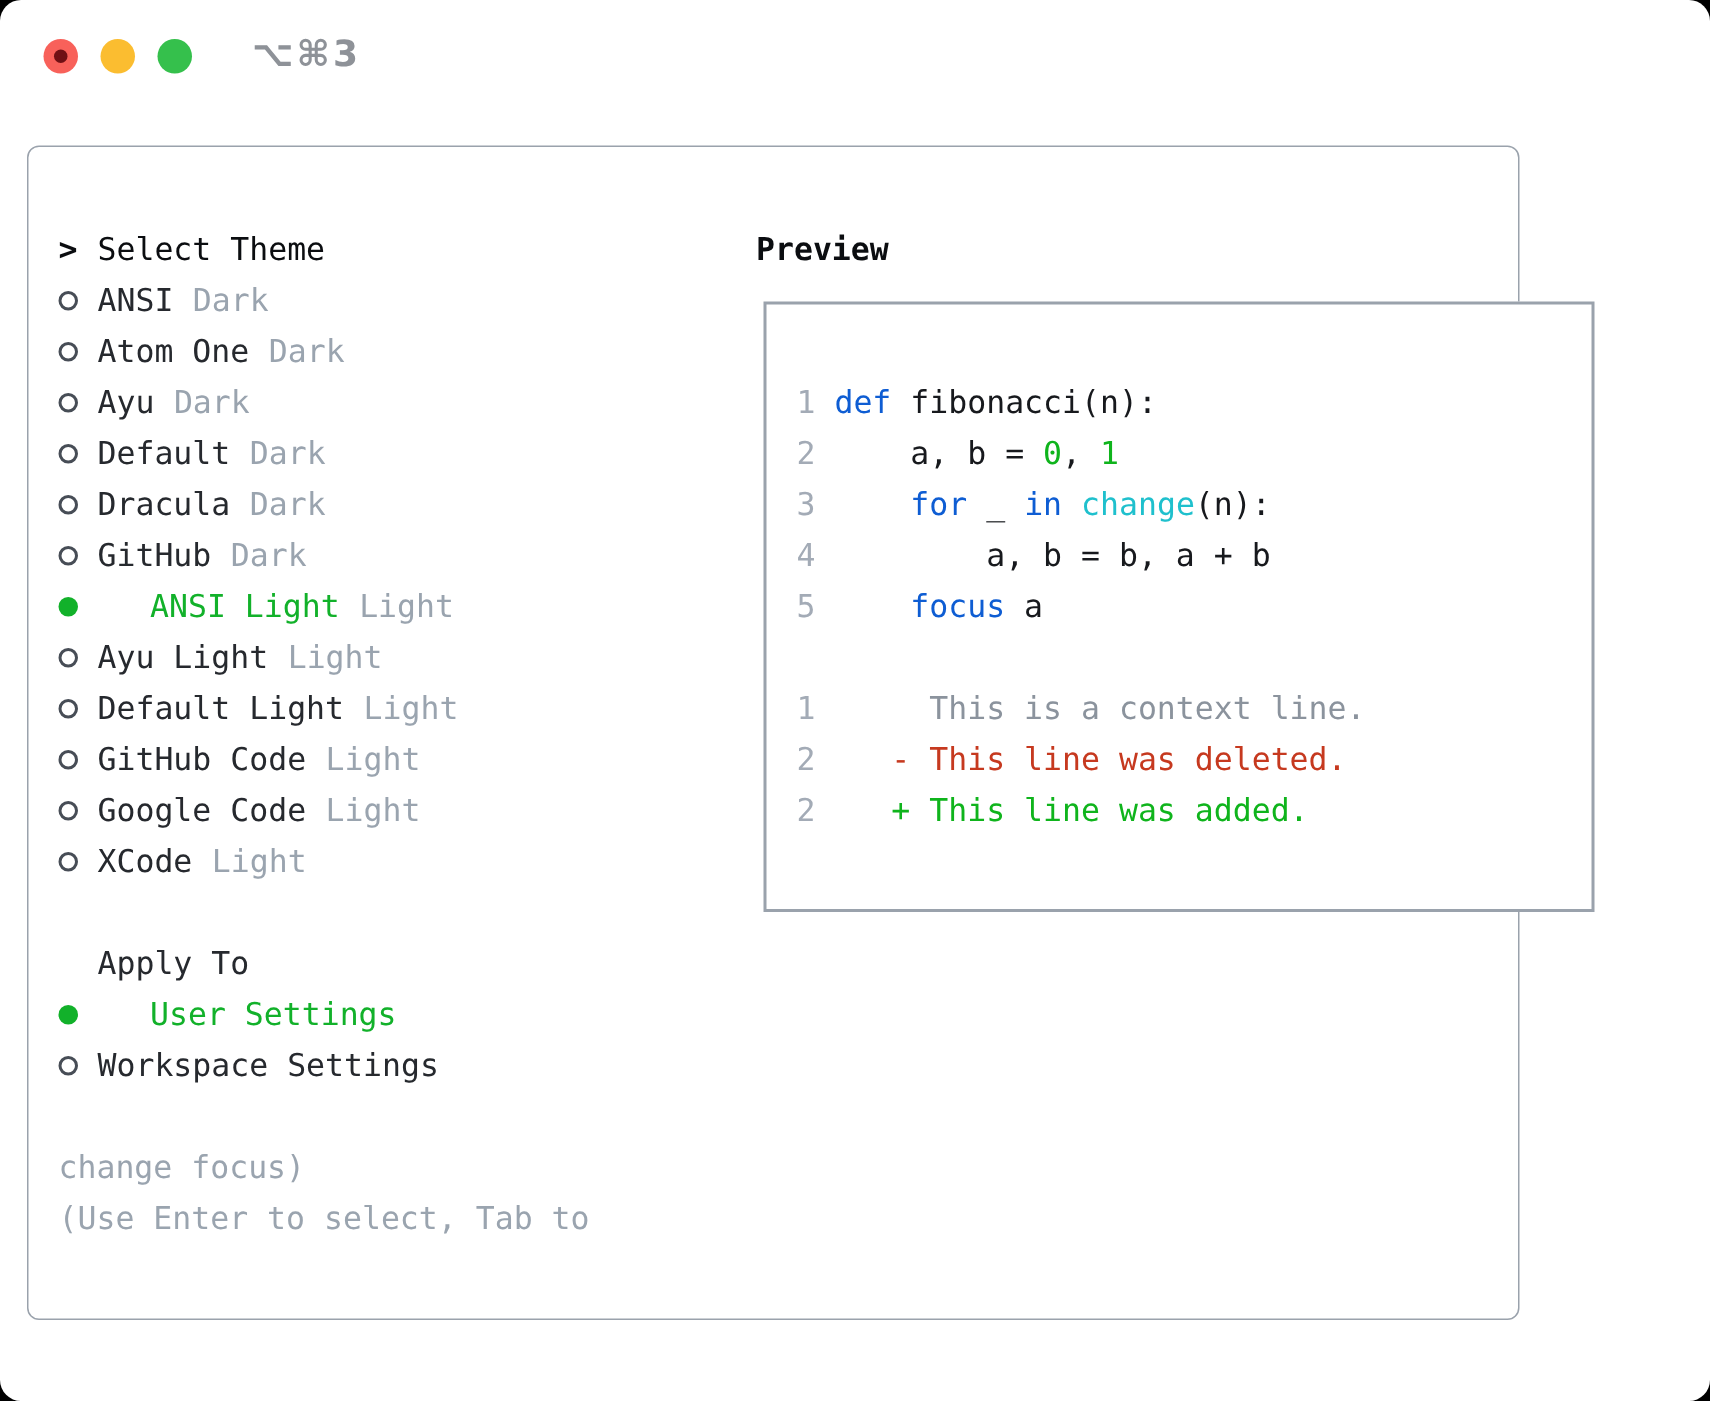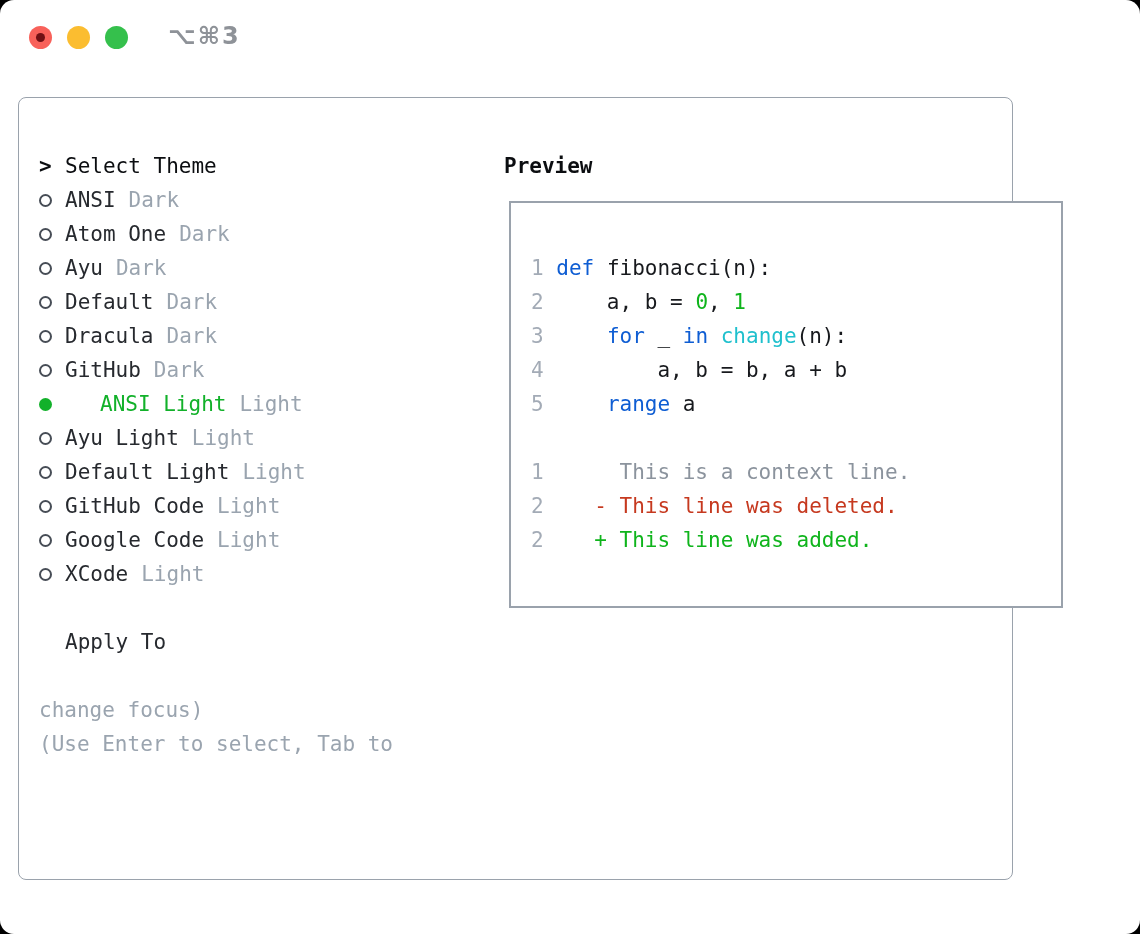--- a/index.html
+++ b/index.html
@@ -90,35 +90,39 @@
         <div class="row"><span class="dot hollow"></span><span class="opt-name">Google Code</span><span class="opt-suffix">Light</span></div>
         <div class="row"><span class="dot hollow"></span><span class="opt-name">XCode</span><span class="opt-suffix">Light</span></div>
       </div>
 
     <div class="spacer-row"></div>
 
     <div class="row">
       <span class="indent"></span><span>Apply To</span>
     </div>
 
+    <div id="apply-list">
+        <div class="row"><span class="dot filled"></span><span class="opt-name selected">User Settings</span></div>
+        <div class="row"><span class="dot hollow"></span><span class="opt-name">Workspace Settings</span></div>
+      </div>
 
     <div class="spacer-row"></div>
 
     <div class="help-line">change focus)</div>
     <div class="help-line">(Use Enter to select, Tab to</div>
 
     <div class="preview-title">Preview</div>
 
     <div class="preview-box">
       <div id="preview-lines">
           <div class="code-line"><span class="seg-num">1 </span><span class="seg-kw">def</span><span class="seg-plain"> fibonacci(n):</span></div>
           <div class="code-line"><span class="seg-num">2 </span><span class="seg-plain">    a, b = </span><span class="seg-lit">0</span><span class="seg-plain">, </span><span class="seg-lit">1</span></div>
           <div class="code-line"><span class="seg-num">3 </span><span class="seg-plain">    </span><span class="seg-kw">for</span><span class="seg-plain"> _ </span><span class="seg-kw">in</span><span class="seg-plain"> </span><span class="seg-fn">change</span><span class="seg-plain">(n):</span></div>
           <div class="code-line"><span class="seg-num">4 </span><span class="seg-plain">        a, b = b, a + b</span></div>
-          <div class="code-line"><span class="seg-num">5 </span><span class="seg-plain">    </span><span class="seg-kw">range</span><span class="seg-plain"> a</span></div>
+          <div class="code-line"><span class="seg-num">5 </span><span class="seg-plain">    </span><span class="seg-kw">focus</span><span class="seg-plain"> a</span></div>
           <div class="code-line"></div>
           <div class="code-line"><span class="seg-num">1 </span><span class="seg-ctx">     This is a context line.</span></div>
           <div class="code-line"><span class="seg-num">2 </span><span class="seg-del">   - This line was deleted.</span></div>
           <div class="code-line"><span class="seg-num">2 </span><span class="seg-add">   + This line was added.</span></div>
         </div>
     </div>
 
   </div>
 </div>
 

